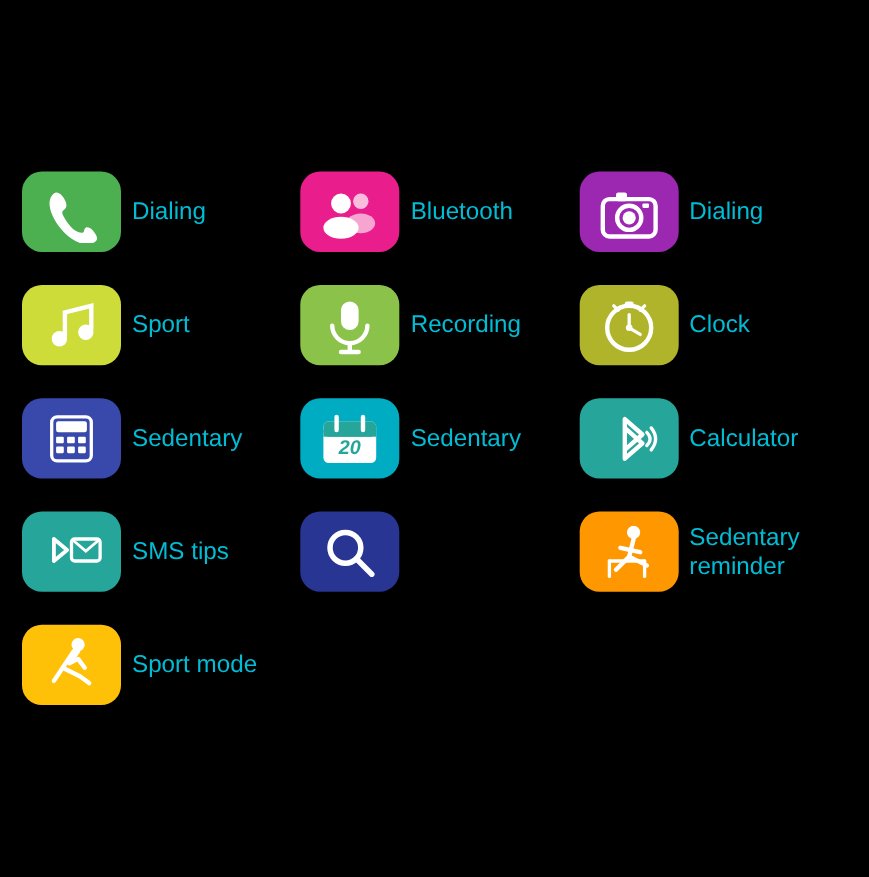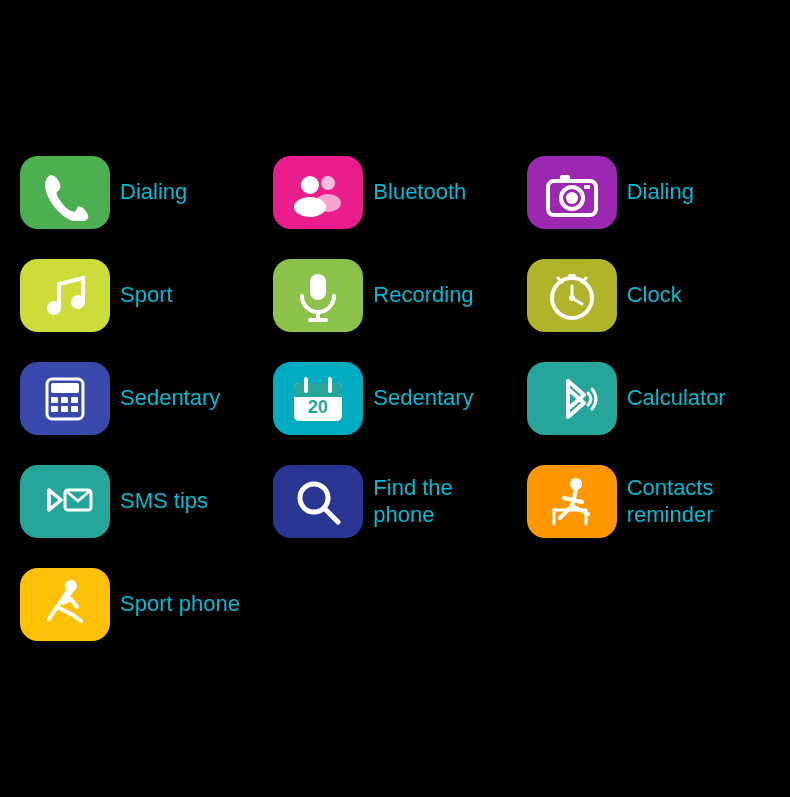--- a/index.html
+++ b/index.html
@@ -25,20 +25,21 @@
       gap: 10px;
     }
     .app-icon {
       width: 90px;
       height: 73px;
       border-radius: 18px;
       flex-shrink: 0;
       display: flex;
       align-items: center;
       justify-content: center;
+      font-style: italic;
     }
     .app-label {
       color: #00bcd4;
       font-size: 22px;
       font-weight: 500;
       line-height: 1.2;
     }
     
     .icon-green { background: #4caf50; }
     .icon-pink { background: #e91e8c; }
@@ -187,47 +188,46 @@
     <span class="app-label">SMS tips</span>
   </div>
 
   <div class="app-item">
     <div class="app-icon icon-navy">
       <svg width="56" height="56" viewBox="0 0 56 56" fill="none">
         <circle cx="24" cy="24" r="14" stroke="white" stroke-width="5" fill="none"></circle>
         <line x1="34" y1="34" x2="48" y2="48" stroke="white" stroke-width="5" stroke-linecap="round"></line>
       </svg>
     </div>
-    <span class="app-label">Find the phone</span>
   </div>
 
 
   <div class="app-item">
     <div class="app-icon icon-orange">
       <svg width="56" height="56" viewBox="0 0 56 56" fill="none">
 
         <circle cx="32" cy="10" r="6" fill="white"></circle>
         <path d="M32 16 L28 32 L16 44" stroke="white" stroke-width="4" fill="none" stroke-linecap="round"></path>
         <path d="M28 32 L44 40" stroke="white" stroke-width="4" fill="none" stroke-linecap="round"></path>
         <path d="M20 24 L38 28" stroke="white" stroke-width="4" fill="none" stroke-linecap="round"></path>
 
         <line x1="10" y1="36" x2="42" y2="36" stroke="white" stroke-width="3" stroke-linecap="round"></line>
         <line x1="10" y1="36" x2="10" y2="50" stroke="white" stroke-width="3" stroke-linecap="round"></line>
         <line x1="42" y1="36" x2="42" y2="50" stroke="white" stroke-width="3" stroke-linecap="round"></line>
       </svg>
     </div>
-    <span class="app-label">Contacts reminder</span>
+    <span class="app-label">Sedentary reminder</span>
   </div>
 
   <div class="app-item">
     <div class="app-icon icon-gold">
       <svg width="56" height="56" viewBox="0 0 56 56" fill="none">
 
         <circle cx="34" cy="9" r="6" fill="white"></circle>
         <path d="M30 15 L20 30 L12 42" stroke="white" stroke-width="4" fill="none" stroke-linecap="round" stroke-linejoin="round"></path>
         <path d="M20 30 L36 38 L44 44" stroke="white" stroke-width="4" fill="none" stroke-linecap="round" stroke-linejoin="round"></path>
         <path d="M34 15 L26 26 L34 22 L40 30" stroke="white" stroke-width="4" fill="none" stroke-linecap="round" stroke-linejoin="round"></path>
       </svg>
     </div>
-    <span class="app-label">Sport phone</span>
+    <span class="app-label">Sport mode</span>
   </div>
 
 </div>
 
 </body></html>

